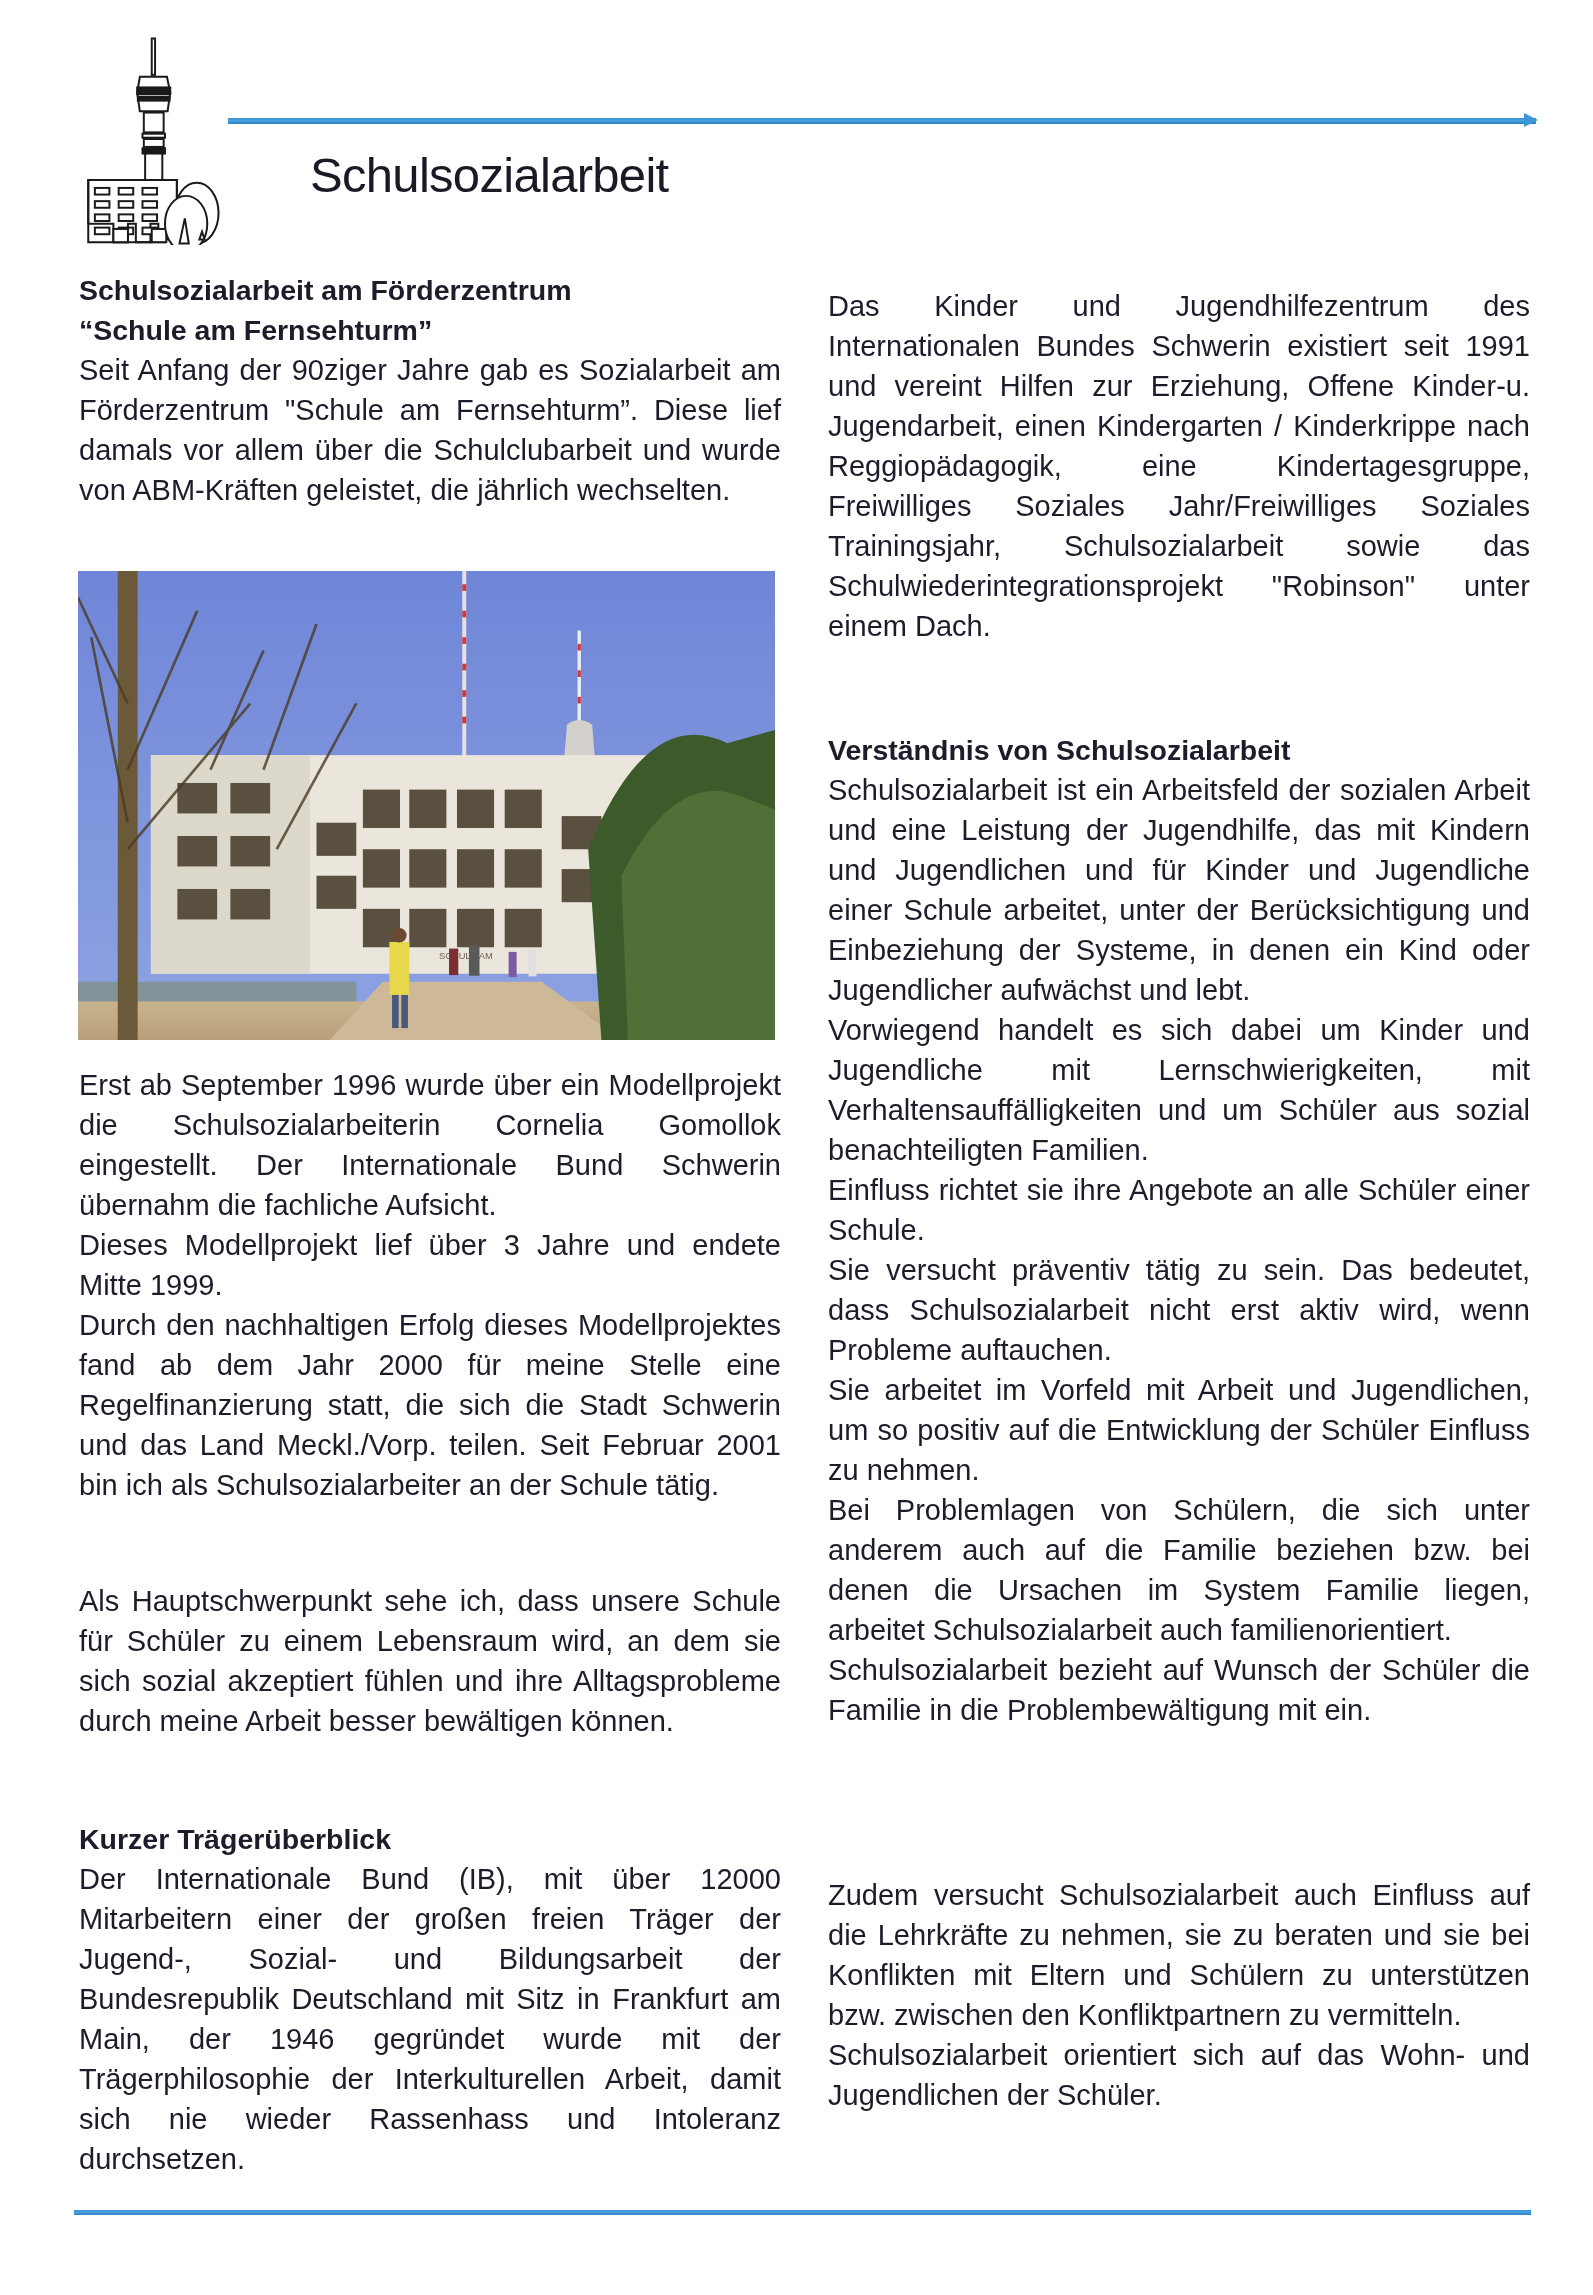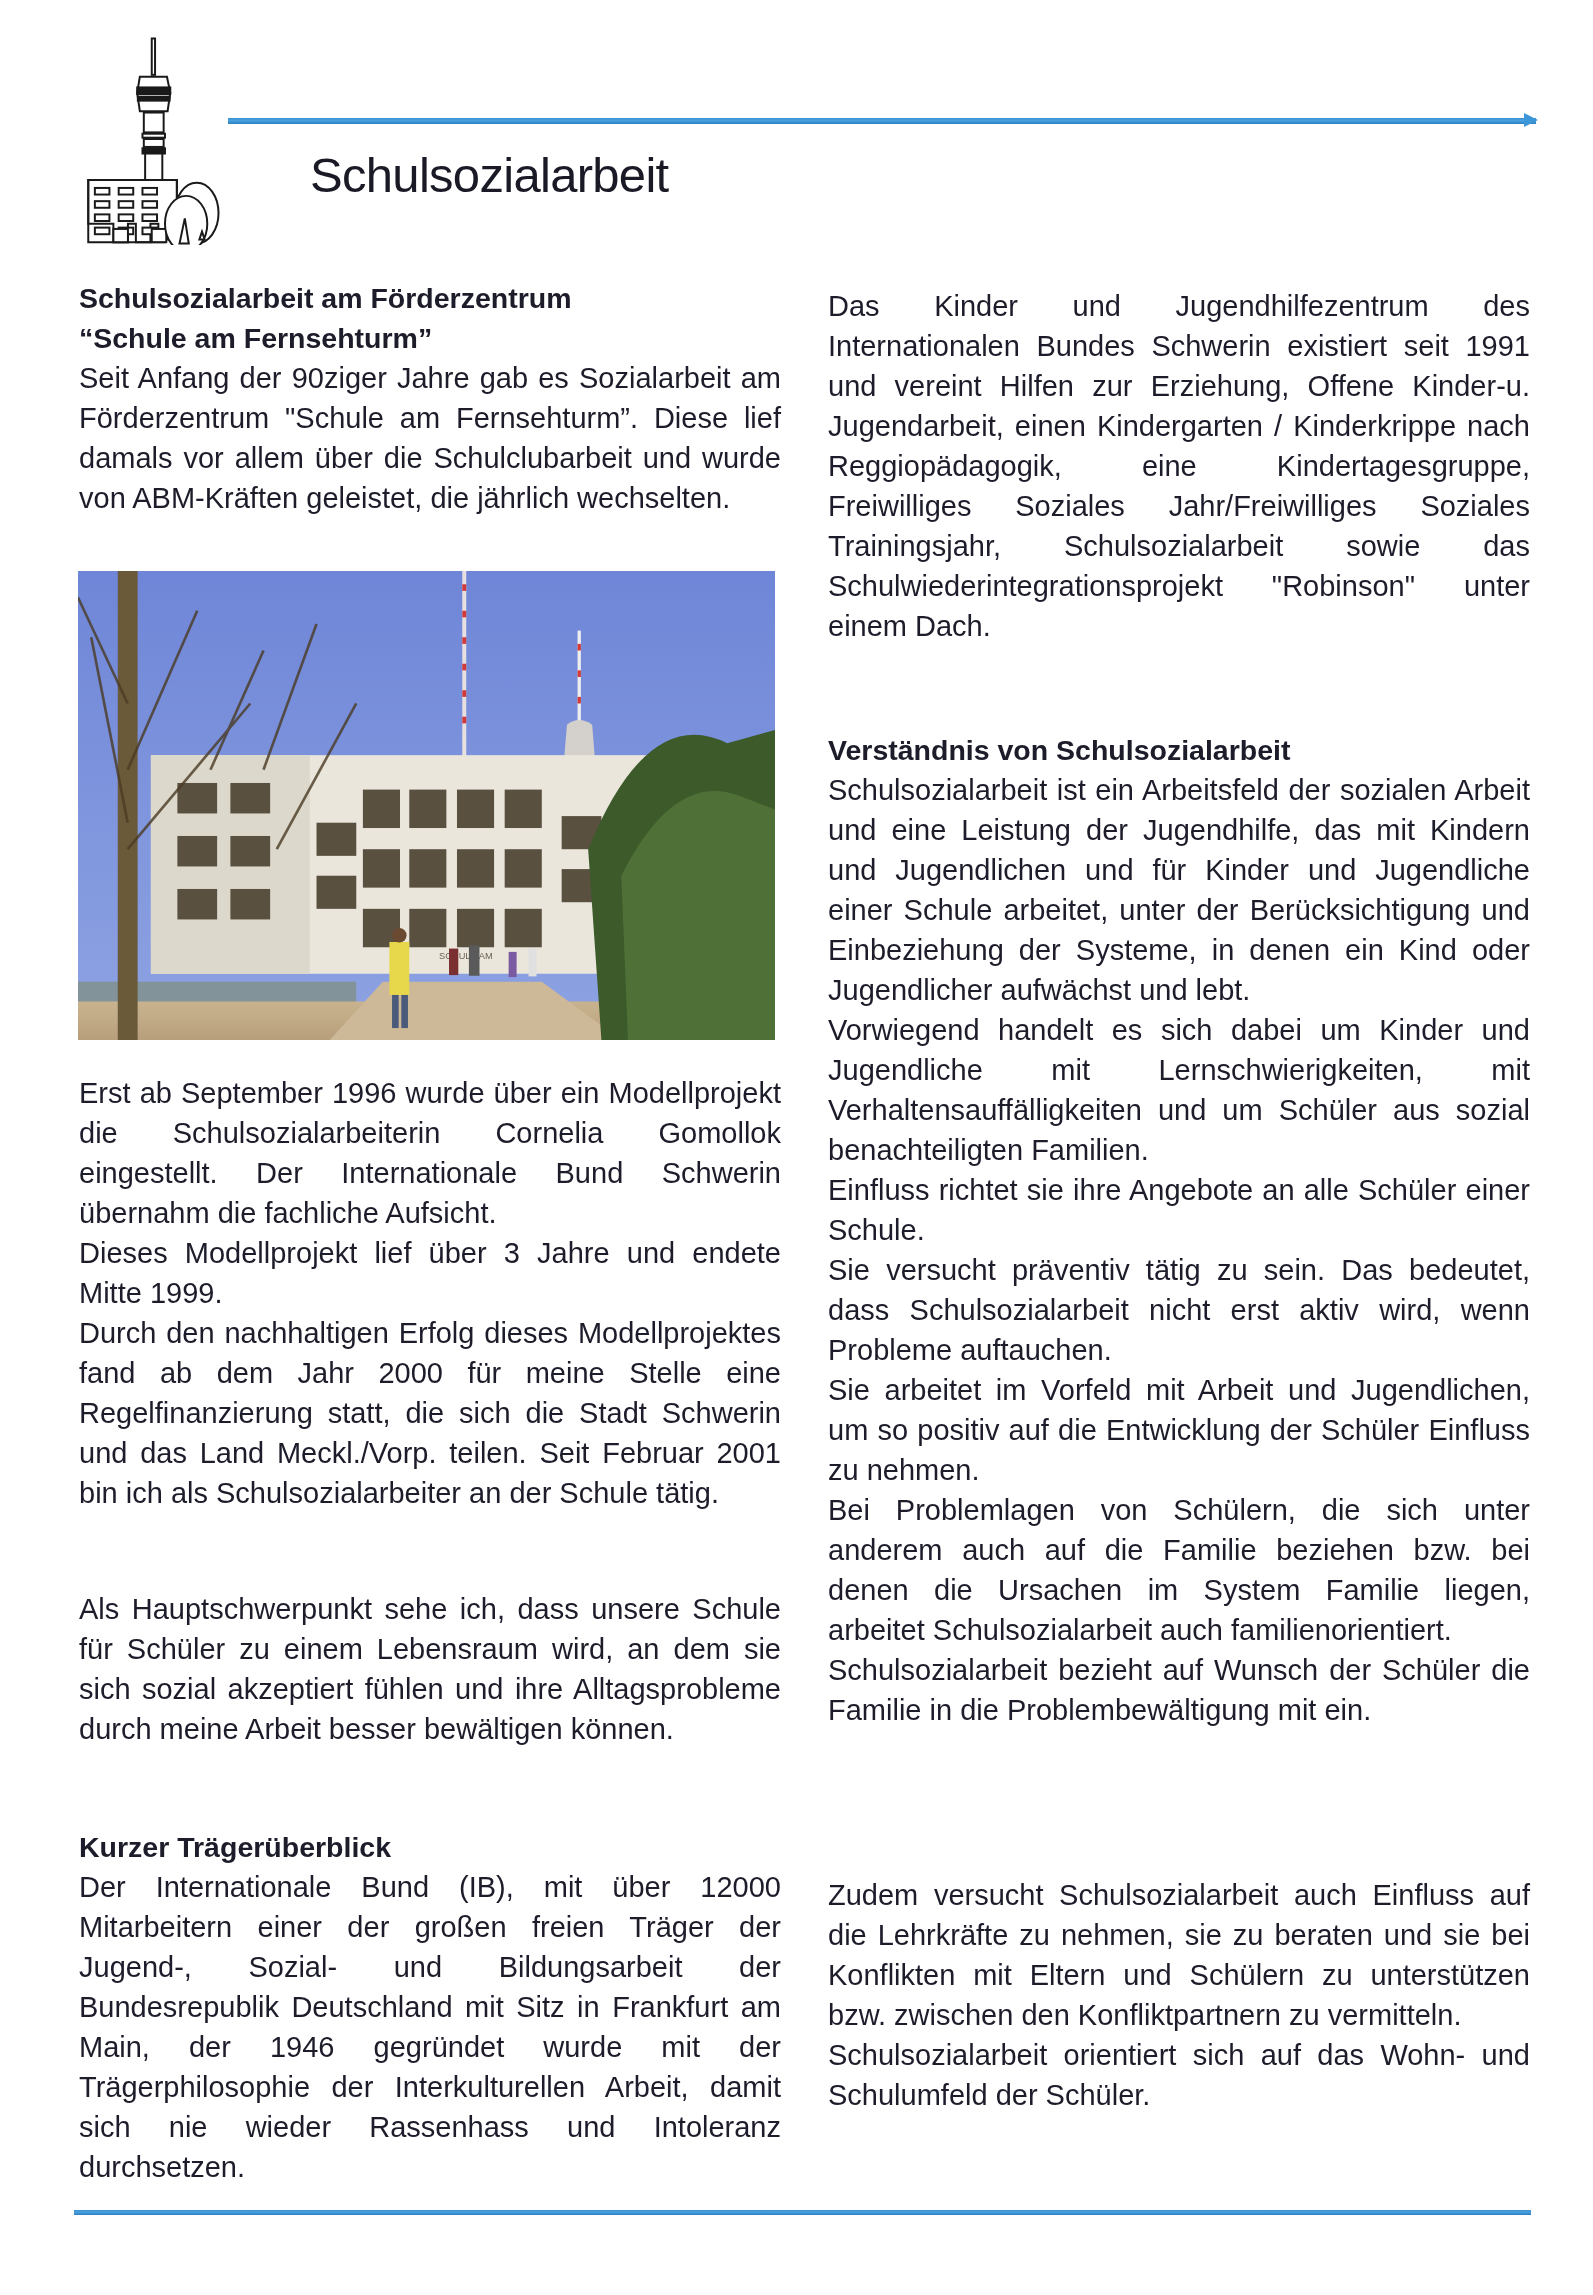--- a/index.html
+++ b/index.html
@@ -8,21 +8,21 @@
   .logo { position: absolute; left: 79px; top: 33px; width: 205px; height: 212px; }
   .top-rule { position: absolute; left: 228px; top: 118px; width: 1308px; height: 6px;
               background: linear-gradient(#3a8fd0, #4aa2e0 40%, #2f7fbf); }
   .top-arrow { position: absolute; left: 1524px; top: 113px; width: 0; height: 0;
                border-top: 7.3px solid transparent; border-bottom: 7.3px solid transparent;
                border-left: 14.6px solid #3c96d8; }
   .page-title { position: absolute; left: 297px; top: 147px; font-size: 49px; font-weight: 400;
                 letter-spacing: -0.7px; color: #1a1a26; margin-left: 13px; }
   .col { position: absolute; width: 702px; font-size: 29px; line-height: 40px;
          text-align: justify; }
-  .col-left { left: 79px; margin-top: 8px; }
+  .col-left { left: 79px; }
   .col-right { left: 828px; margin-top: 16px; }
   .h { font-weight: 700; display: block; text-align: left; font-size: 28.5px; }
   .p { display: block; }
   .photo { position: absolute; left: 78px; top: 571px; width: 697px; height: 469px;
            overflow: hidden; }
   .bottom-rule { position: absolute; left: 74px; top: 2210px; width: 1457px; height: 5.3px;
                  background: linear-gradient(#3a8fd0, #4aa2e0 40%, #2f7fbf); }
 </style>
 </head>
 <body>
@@ -187,17 +187,17 @@
   <span class="p">Vorwiegend handelt es sich dabei um Kinder und Jugendliche mit Lernschwierigkeiten, mit Verhaltensauffälligkeiten und um Schüler aus sozial benachteiligten Familien.</span>
   <span class="p">Einfluss richtet sie ihre Angebote an alle Schüler einer Schule.</span>
   <span class="p">Sie versucht präventiv tätig zu sein. Das bedeutet, dass Schulsozialarbeit nicht erst aktiv wird, wenn Probleme auftauchen.</span>
   <span class="p">Sie arbeitet im Vorfeld mit Arbeit und Jugendlichen, um so positiv auf die Entwicklung der Schüler Einfluss zu nehmen.</span>
   <span class="p">Bei Problemlagen von Schülern, die sich unter anderem auch auf die Familie beziehen bzw. bei denen die Ursachen im System Familie liegen, arbeitet Schulsozialarbeit auch familienorientiert.</span>
   <span class="p">Schulsozialarbeit bezieht auf Wunsch der Schüler die Familie in die Problembewältigung mit ein.</span>
 </div>
 
 <div class="col col-right" style="top:1859px;">
   <span class="p">Zudem versucht Schulsozialarbeit auch Einfluss auf die Lehrkräfte zu nehmen, sie zu beraten und sie bei Konflikten mit Eltern und Schülern zu unterstützen bzw. zwischen den Konfliktpartnern zu vermitteln.</span>
-  <span class="p">Schulsozialarbeit orientiert sich auf das Wohn- und Schulumfeld der Schüler.</span>
+  <span class="p">Schulsozialarbeit orientiert sich auf das Wohn- und Jugendlichen der Schüler.</span>
 </div>
 
 <div class="bottom-rule"></div>
 
 
 </body></html>

